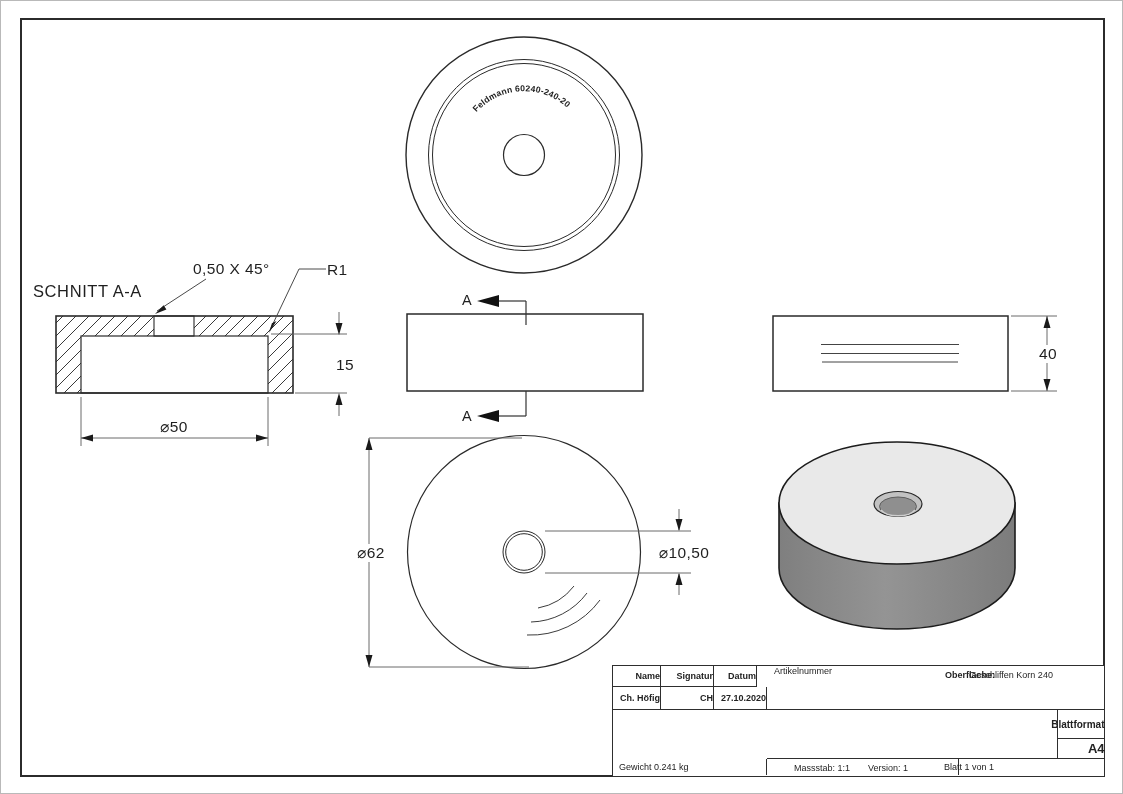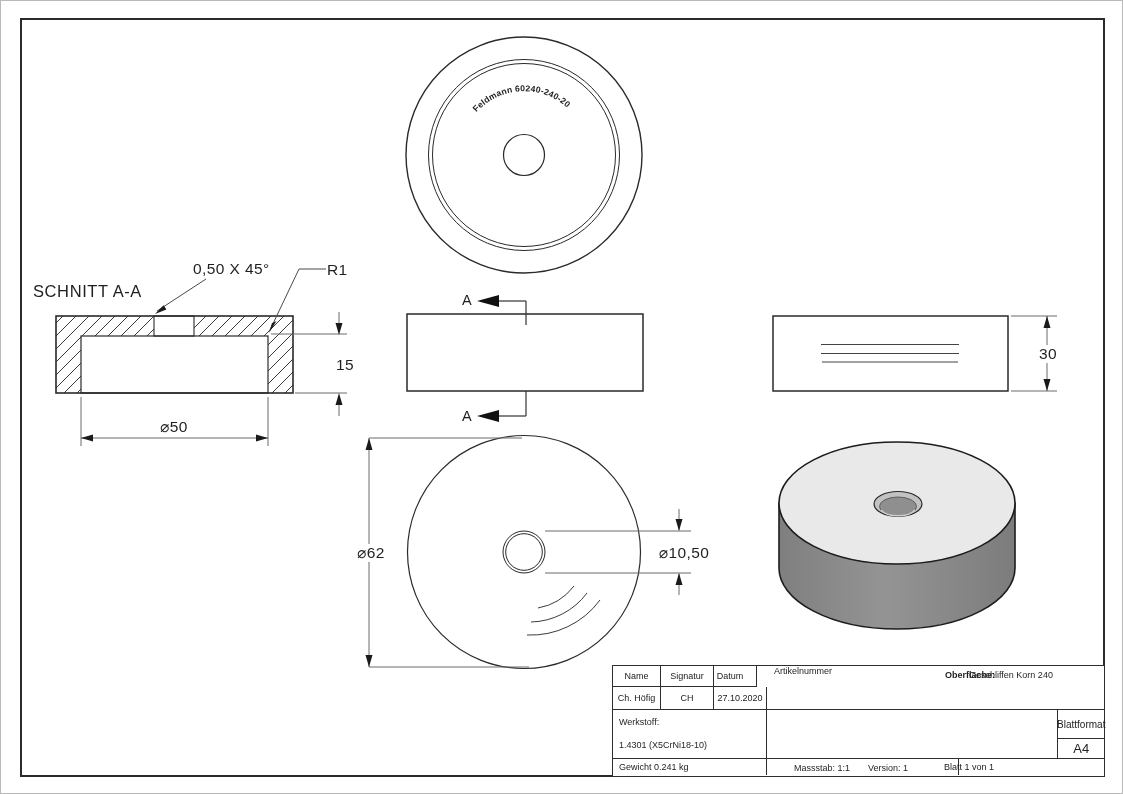--- a/index.html
+++ b/index.html
@@ -20,21 +20,21 @@
   .dim-lg{font-size:16.5px;letter-spacing:0.6px;}
   
   .tblock{
     position:absolute;left:611px;top:664px;width:493px;height:112px;
     border:1.5px solid #2e2e2e;box-sizing:border-box;background:#fff;
     font-size:9px;color:#222;
   }
   .cell{position:absolute;box-sizing:border-box;border-color:#2e2e2e;}
   .br{border-right:1px solid #2e2e2e;}
   .bb{border-bottom:1px solid #2e2e2e;}
-  .cc{display:flex;align-items:center;justify-content:center;text-align:center;}
+  .cc{display:flex;align-items:center;justify-content:flex-end;text-align:center;font-weight:bold;}
   .cl{display:flex;align-items:center;padding-left:6px;}
   .article-big{font-size:21px;letter-spacing:0.2px;color:#000;}
   .article-prefix{font-size:12px;position:relative;top:5px;margin-right:1px;color:#000;}
 </style>
 </head>
 <body>
 
 <div class="page">
   <div class="frame"></div>
 
@@ -161,21 +161,21 @@
     </g>
   </svg>
 
   <div class="lbl dim-lg" style="left:32px;top:281px;">SCHNITT A-A</div>
   <div class="lbl dim" style="left:192px;top:259px;">0,50 X 45°</div>
   <div class="lbl dim" style="left:326px;top:260px;">R1</div>
   <div class="lbl dim ctr" style="left:344px;top:364px;">15</div>
   <div class="lbl dim ctr" style="left:173px;top:426px;">⌀50</div>
   <div class="lbl dim ctr" style="left:466px;top:299px;font-size:14.5px;">A</div>
   <div class="lbl dim ctr" style="left:466px;top:415px;font-size:14.5px;">A</div>
-  <div class="lbl dim ctr bgw" style="left:1047px;top:353px;">30</div>
+  <div class="lbl dim ctr bgw" style="left:1047px;top:353px;">40</div>
   <div class="lbl dim ctr bgw" style="left:370px;top:552px;">⌀62</div>
   <div class="lbl dim ctr" style="left:683px;top:552px;">⌀10,50</div>
 
   <div class="tblock">
 
     <div class="cell br bb cc" style="left:0;top:0;width:48px;height:21px;">
       <span>Name</span>
       </div>
     <div class="cell br bb cc" style="left:48px;top:0;width:53px;height:21px;">
       <span>Signatur</span>
@@ -193,24 +193,20 @@
     <div class="cell br bb cc" style="left:101px;top:21px;width:53px;height:23px;">
       <span>27.10.2020</span>
       </div>
 
     <div class="cell bb" style="left:154px;top:0;width:338px;height:44px;">
       <span class="lbl" style="left:7px;top:0;">Artikelnummer</span>
       <span class="lbl" style="left:178px;top:4px;font-weight:bold;">Oberfläche:</span>
       <span class="lbl" style="left:202px;top:4px;">Geschliffen Korn 240</span>
     </div>
 
-    <div class="cell br bb" style="left:0;top:44px;width:154px;height:49px;">
-      <span class="lbl" style="left:6px;top:7px;">Werkstoff:</span>
-      <span class="lbl" style="left:6px;top:30px;">1.4301 (X5CrNi18-10)</span>
-    </div>
 
     <div class="cell br bb" style="left:154px;top:44px;width:291px;height:49px;"></div>
 
     <div class="cell bb cc" style="left:445px;top:44px;width:46.5px;height:29px;font-size:10px;">
       <span>Blattformat</span>
       </div>
     <div class="cell bb cc" style="left:445px;top:73px;width:46.5px;height:20px;font-size:13px;">
       <span>A4</span>
       </div>
 

